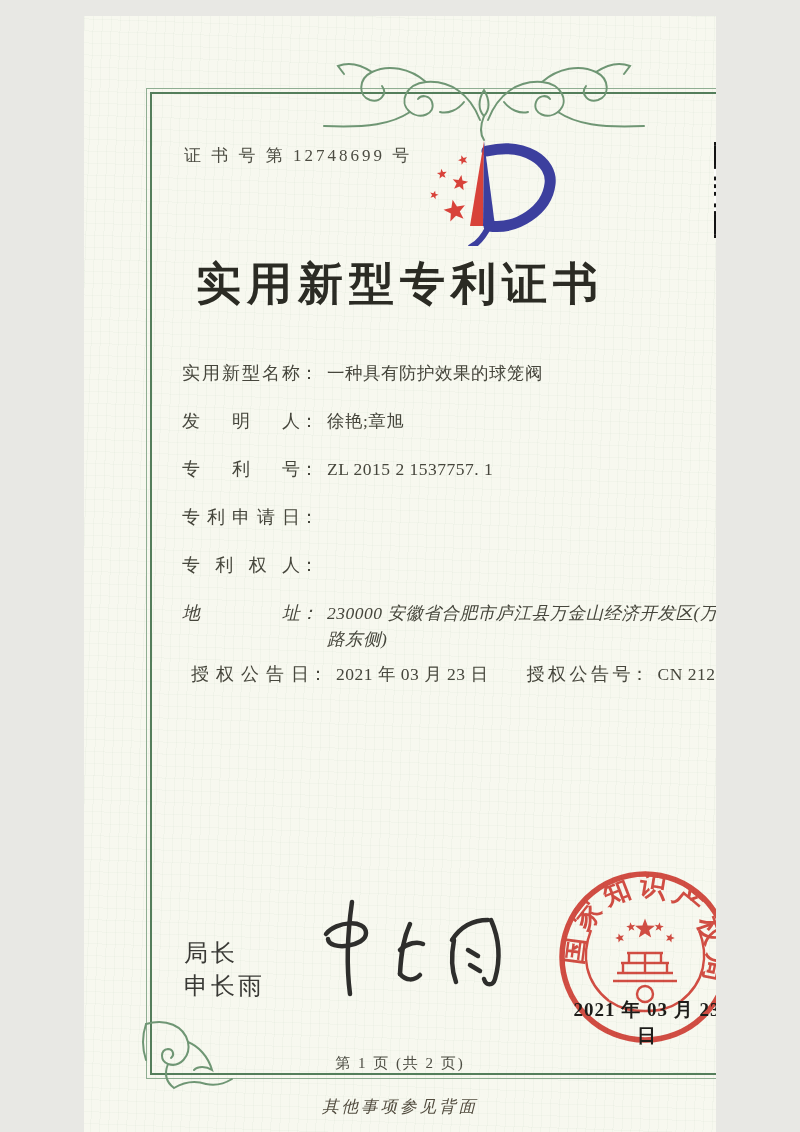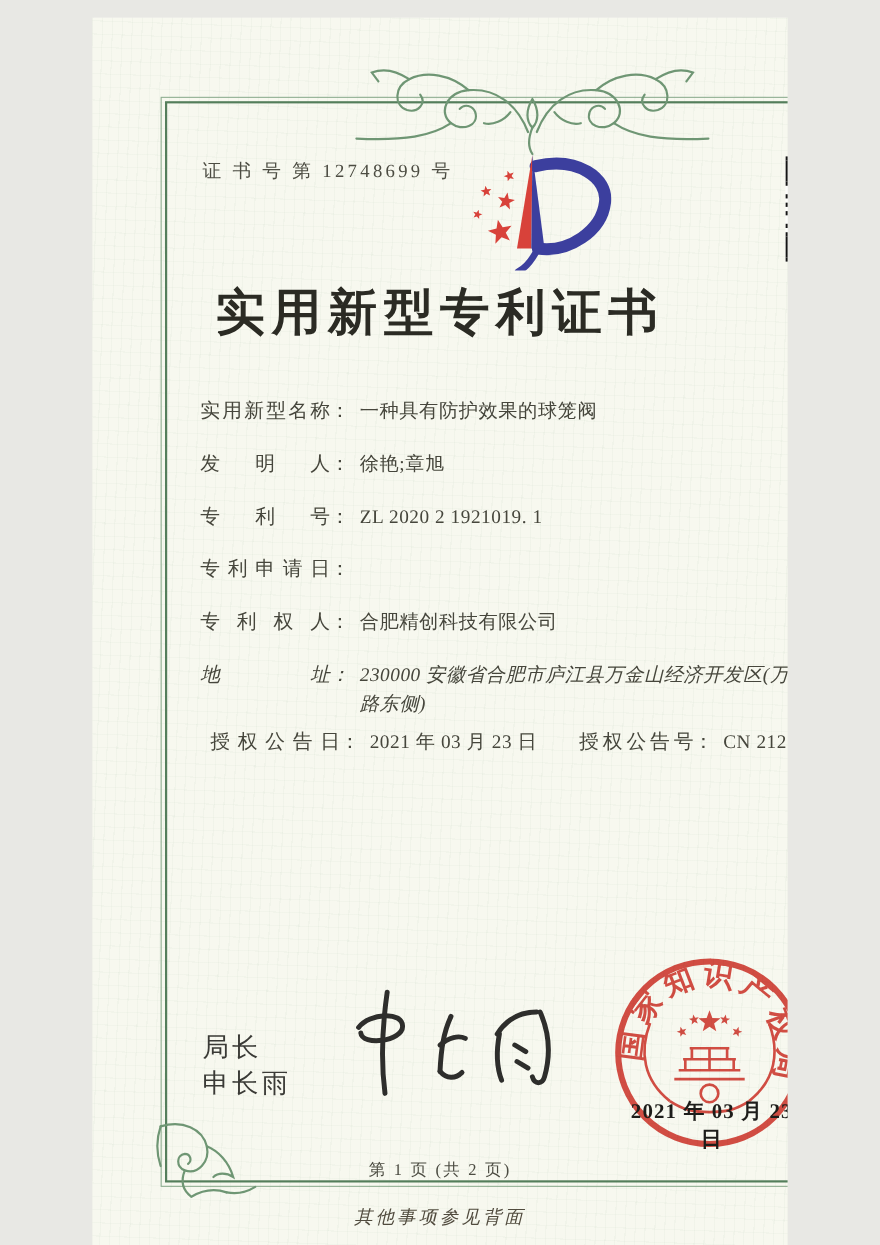--- a/index.html
+++ b/index.html
@@ -335,30 +335,29 @@
       <span class="f-value">一种具有防护效果的球笼阀</span>
     </div>
     <div class="f-row">
       <span class="f-label">发明人</span>
         <span class="f-colon">：</span>
       <span class="f-value">徐艳;章旭</span>
     </div>
     <div class="f-row">
       <span class="f-label">专利号</span>
         <span class="f-colon">：</span>
-      <span class="f-value">ZL 2020 2 1921019. 1</span>
+      <span class="f-value">ZL 2015 2 1537757. 1</span>
     </div>
     <div class="f-row">
       <span class="f-label">专利申请日</span>
         <span class="f-colon">：</span>
     </div>
     <div class="f-row">
       <span class="f-label">专利权人</span>
         <span class="f-colon">：</span>
-      <span class="f-value">合肥精创科技有限公司</span>
     </div>
     <div class="f-row address">
       <span class="f-label">地址</span>
         <span class="f-colon">：</span>
       <span class="f-value">230000 安徽省合肥市庐江县万金山经济开发区(万山镇三环路东侧)</span>
     </div>
     <div class="f-row double">
       <span class="f-group">
         <span class="f-label">授权公告日</span>
           <span class="f-colon">：</span>

